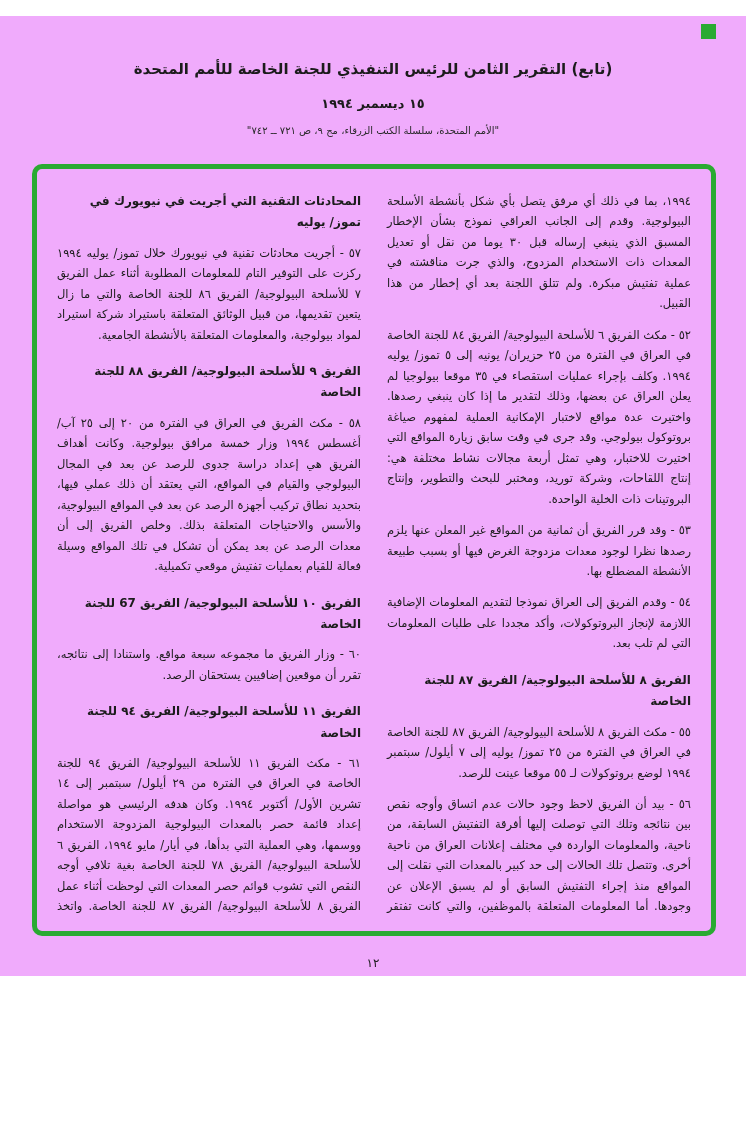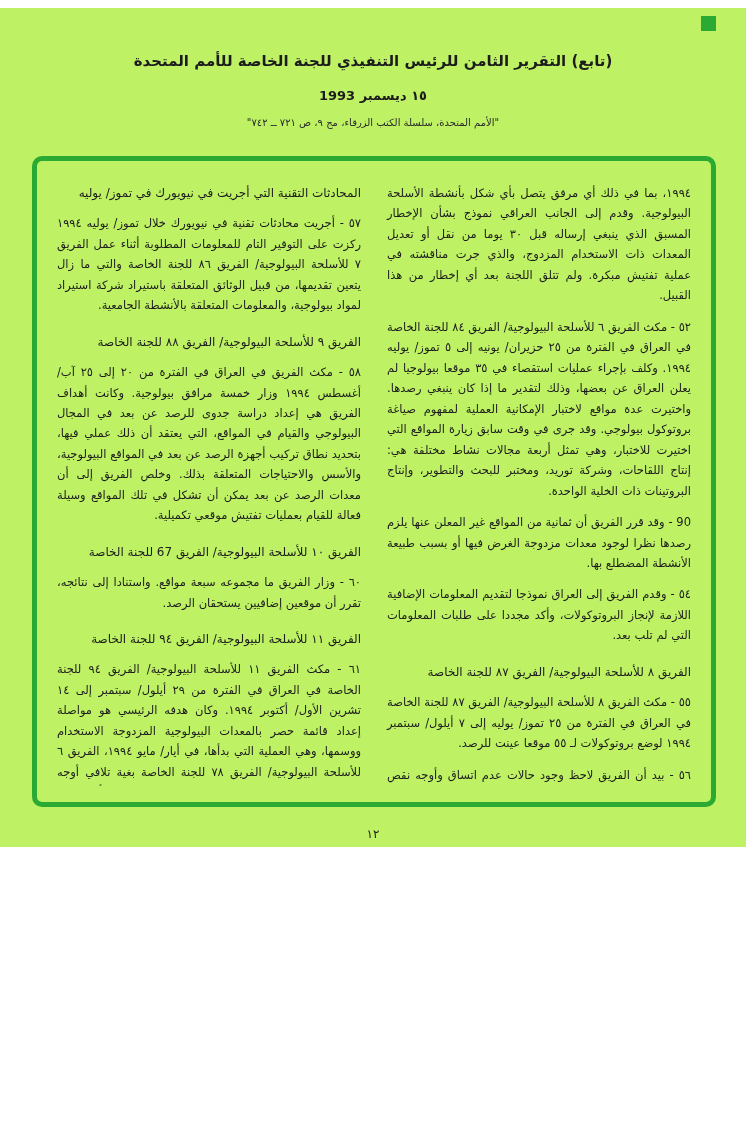--- a/index.html
+++ b/index.html
@@ -8,23 +8,23 @@
   }
   *{box-sizing:border-box;margin:0;padding:0;}
   html,body{background:#ffffff;}
   body{
     font-family:"DejaVu Sans","Liberation Sans",sans-serif;
     color:var(--ink);
   }
   .page{
     position:relative;
     width:746px;
-    height:839px;
-    margin:8px auto;
-    background:#bef264;
+    height:960px;
+    margin:16px auto;
+    background:#f0abfc;
     overflow:hidden;
   }
   .corner-mark{
     position:absolute;
     top:8px;
     right:30px;
     width:15px;
     height:15px;
     background:var(--green);
   }
@@ -67,21 +67,21 @@
   }
   .column{
     flex:1 1 0;
     font-size:11.5px;
     line-height:1.78;
     text-align:justify;
     text-justify:inter-word;
   }
   .block{margin-bottom:11px;}
   .block.heading{
-    font-weight:normal;
+    font-weight:bold;
     font-size:12px;
     margin-top:16px;
     margin-bottom:9px;
     text-align:right;
   }
   .block.heading:first-child{margin-top:0;}
   .footer{
     position:absolute;
     bottom:6px;
     left:0;
@@ -93,30 +93,30 @@
 </style>
 </head>
 <body>
 
 <div class="page">
 
   <div class="corner-mark"></div>
 
   <div class="header">
     <div class="title">(تابع) التقرير الثامن للرئيس التنفيذي للجنة الخاصة للأمم المتحدة</div>
-    <div class="date">١٥ ديسمبر 1993</div>
+    <div class="date">١٥ ديسمبر ١٩٩٤</div>
     <div class="source">"الأمم المتحدة، سلسلة الكتب الزرقاء، مج ٩، ص ٧٢١ ــ ٧٤٢"</div>
   </div>
 
   <div class="frame">
     <div class="columns">
       <div class="column">
           <div class="block paragraph">١٩٩٤، بما في ذلك أي مرفق يتصل بأي شكل بأنشطة الأسلحة البيولوجية. وقدم إلى الجانب العراقي نموذج بشأن الإخطار المسبق الذي ينبغي إرساله قبل ٣٠ يوما من نقل أو تعديل المعدات ذات الاستخدام المزدوج، والذي جرت مناقشته في عملية تفتيش مبكرة. ولم تتلق اللجنة بعد أي إخطار من هذا القبيل.</div>
           <div class="block paragraph">٥٢ - مكث الفريق ٦ للأسلحة البيولوجية/ الفريق ٨٤ للجنة الخاصة في العراق في الفترة من ٢٥ حزيران/ يونيه إلى ٥ تموز/ يوليه ١٩٩٤. وكلف بإجراء عمليات استقصاء في ٣٥ موقعا بيولوجيا لم يعلن العراق عن بعضها، وذلك لتقدير ما إذا كان ينبغي رصدها. واختيرت عدة مواقع لاختبار الإمكانية العملية لمفهوم صياغة بروتوكول بيولوجي. وقد جرى في وقت سابق زيارة المواقع التي اختيرت للاختبار، وهي تمثل أربعة مجالات نشاط مختلفة هي: إنتاج اللقاحات، وشركة توريد، ومختبر للبحث والتطوير، وإنتاج البروتينات ذات الخلية الواحدة.</div>
-          <div class="block paragraph">90 - وقد قرر الفريق أن ثمانية من المواقع غير المعلن عنها يلزم رصدها نظرا لوجود معدات مزدوجة الغرض فيها أو بسبب طبيعة الأنشطة المضطلع بها.</div>
+          <div class="block paragraph">٥٣ - وقد قرر الفريق أن ثمانية من المواقع غير المعلن عنها يلزم رصدها نظرا لوجود معدات مزدوجة الغرض فيها أو بسبب طبيعة الأنشطة المضطلع بها.</div>
           <div class="block paragraph">٥٤ - وقدم الفريق إلى العراق نموذجا لتقديم المعلومات الإضافية اللازمة لإنجاز البروتوكولات، وأكد مجددا على طلبات المعلومات التي لم تلب بعد.</div>
           <div class="block heading">الفريق ٨ للأسلحة البيولوجية/ الفريق ٨٧ للجنة الخاصة</div>
           <div class="block paragraph">٥٥ - مكث الفريق ٨ للأسلحة البيولوجية/ الفريق ٨٧ للجنة الخاصة في العراق في الفترة من ٢٥ تموز/ يوليه إلى ٧ أيلول/ سبتمبر ١٩٩٤ لوضع بروتوكولات لـ ٥٥ موقعا عينت للرصد.</div>
           <div class="block paragraph">٥٦ - بيد أن الفريق لاحظ وجود حالات عدم اتساق وأوجه نقص بين نتائجه وتلك التي توصلت إليها أفرقة التفتيش السابقة، من ناحية، والمعلومات الواردة في مختلف إعلانات العراق من ناحية أخرى. وتتصل تلك الحالات إلى حد كبير بالمعدات التي نقلت إلى المواقع منذ إجراء التفتيش السابق أو لم يسبق الإعلان عن وجودها. أما المعلومات المتعلقة بالموظفين، والتي كانت تفتقر إليها الإعلانات في السابق، فقد جرى الحصول عليها أثناء عملية التفتيش. ومع هذا، فإن الاستفسارات المتعلقة بالموظفين الموجودين في المواقع والعلاقات بين المواقع والعلاقات بالبرنامج البيولوجي العسكري السابق لم يجر إيضاحها على نحو تام. وفي غضون عملية التفتيش عثر في عدد من المواقع التي توجد بها معدات بيولوجية أو يضطلع فيها بأنشطة بيولوجية، وقام الفريق بتفتيش تلك المواقع.</div>
         </div>
       <div class="column">
           <div class="block heading">المحادثات التقنية التي أجريت في نيويورك في تموز/ يوليه</div>
           <div class="block paragraph">٥٧ - أجريت محادثات تقنية في نيويورك خلال تموز/ يوليه ١٩٩٤ ركزت على التوفير التام للمعلومات المطلوبة أثناء عمل الفريق ٧ للأسلحة البيولوجية/ الفريق ٨٦ للجنة الخاصة والتي ما زال يتعين تقديمها، من قبيل الوثائق المتعلقة باستيراد شركة استيراد لمواد بيولوجية، والمعلومات المتعلقة بالأنشطة الجامعية.</div>
           <div class="block heading">الفريق ٩ للأسلحة البيولوجية/ الفريق ٨٨ للجنة الخاصة</div>
           <div class="block paragraph">٥٨ - مكث الفريق في العراق في الفترة من ٢٠ إلى ٢٥ آب/ أغسطس ١٩٩٤ وزار خمسة مرافق بيولوجية. وكانت أهداف الفريق هي إعداد دراسة جدوى للرصد عن بعد في المجال البيولوجي والقيام في المواقع، التي يعتقد أن ذلك عملي فيها، بتحديد نطاق تركيب أجهزة الرصد عن بعد في المواقع البيولوجية، والأسس والاحتياجات المتعلقة بذلك. وخلص الفريق إلى أن معدات الرصد عن بعد يمكن أن تشكل في تلك المواقع وسيلة فعالة للقيام بعمليات تفتيش موقعي تكميلية.</div>

